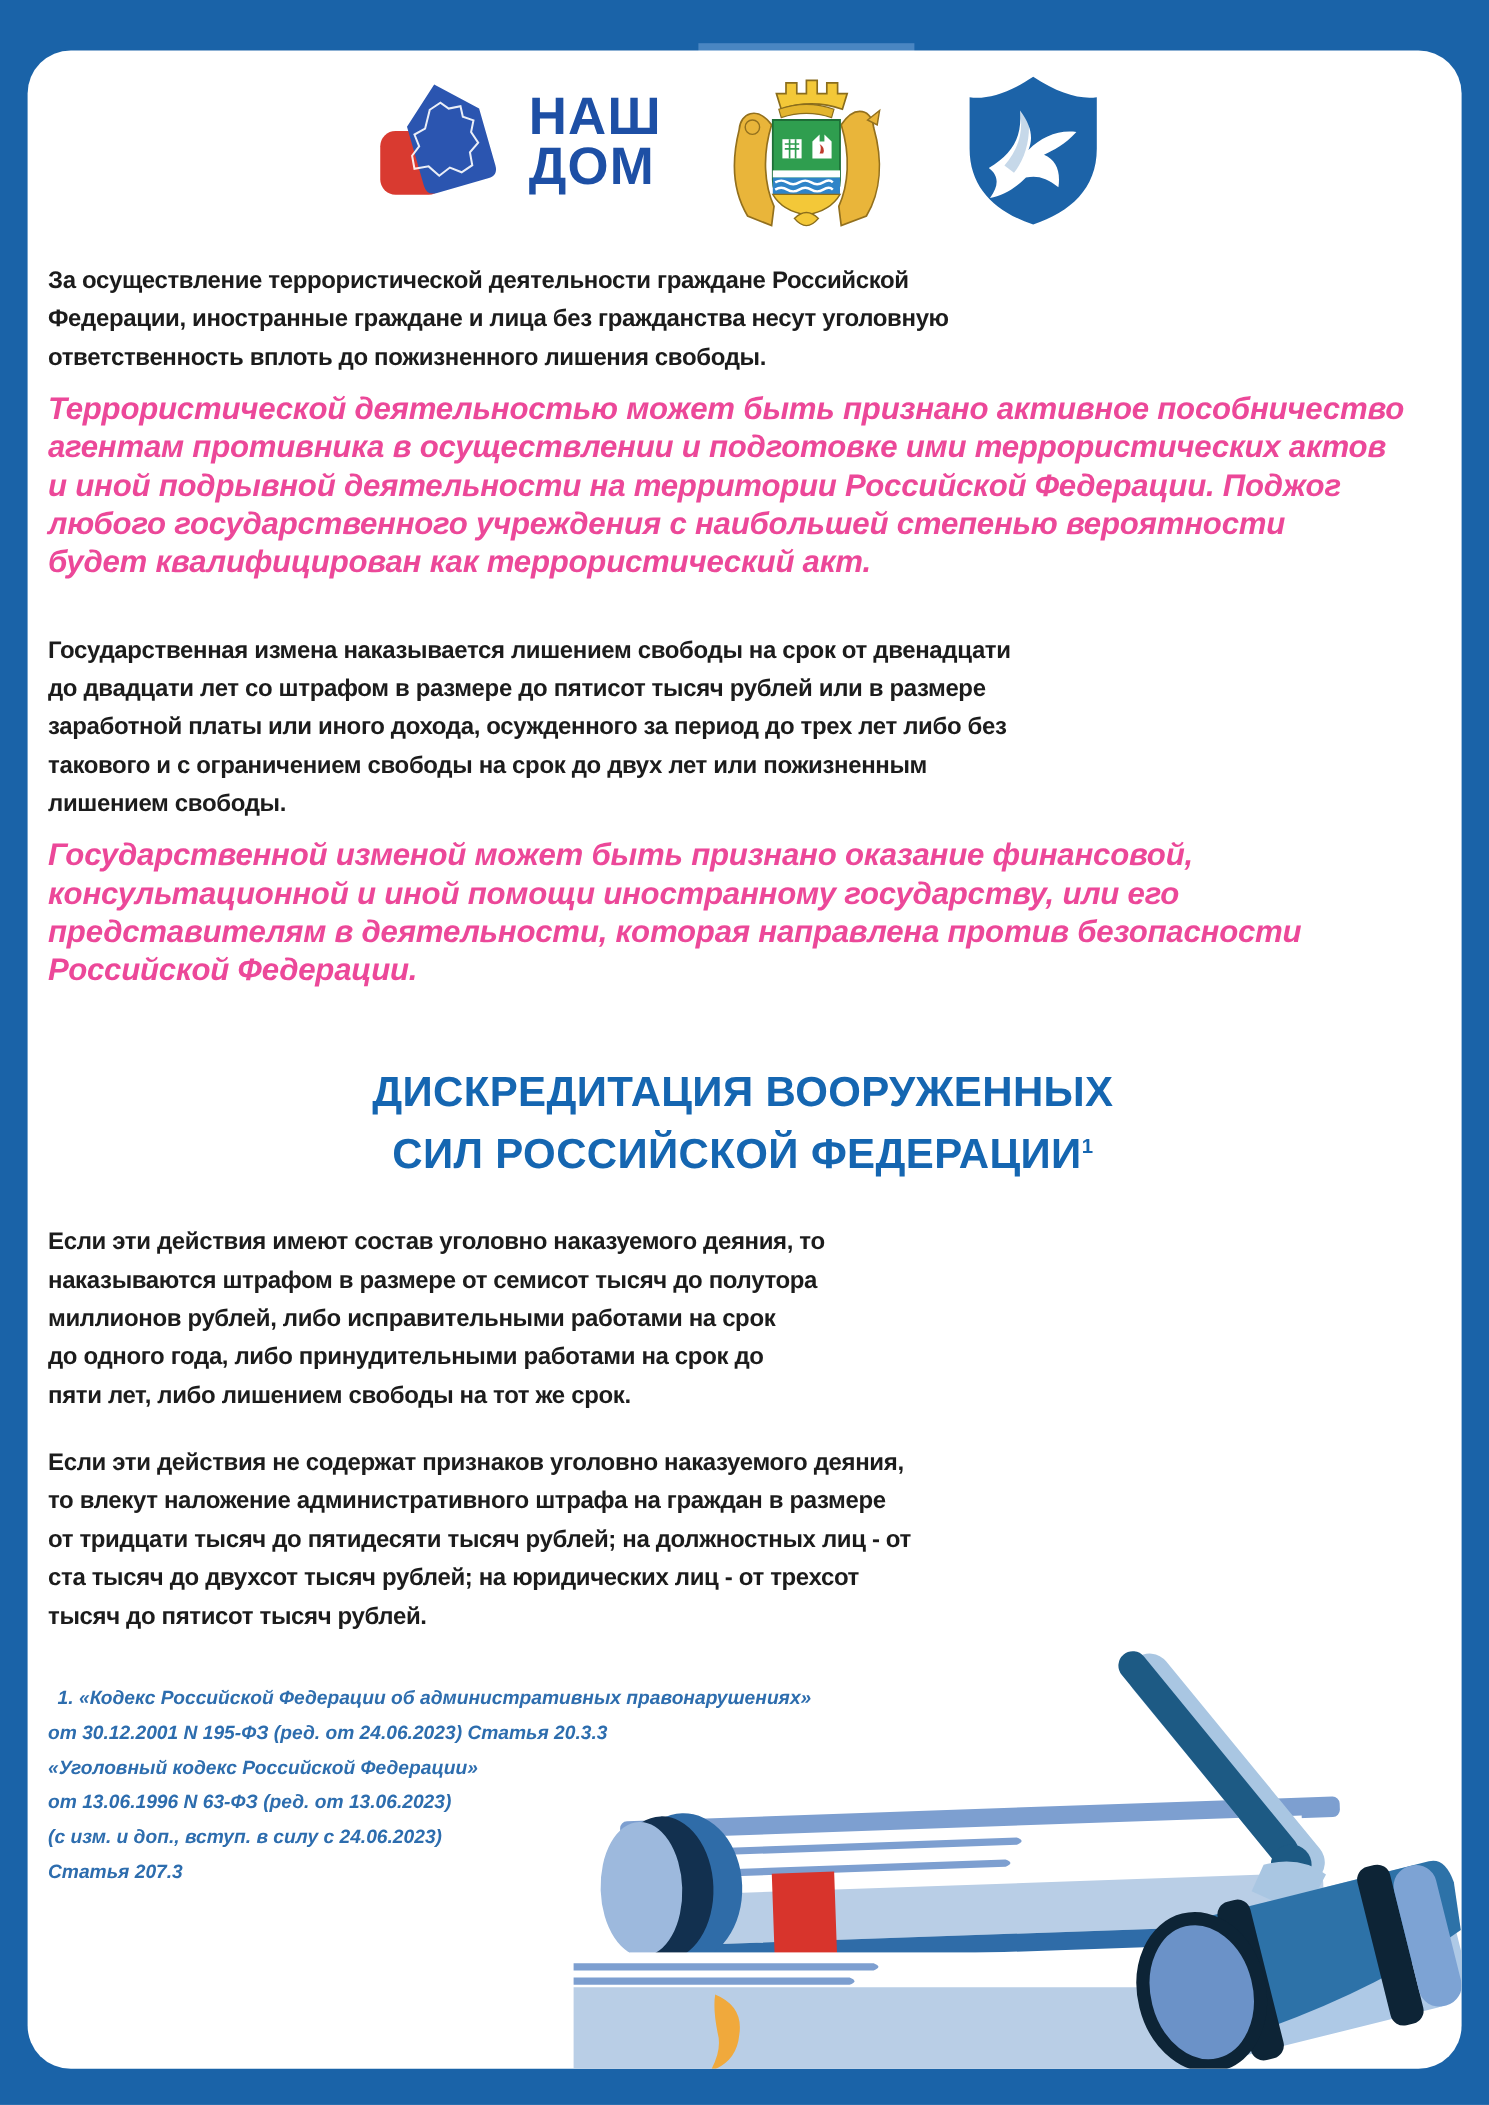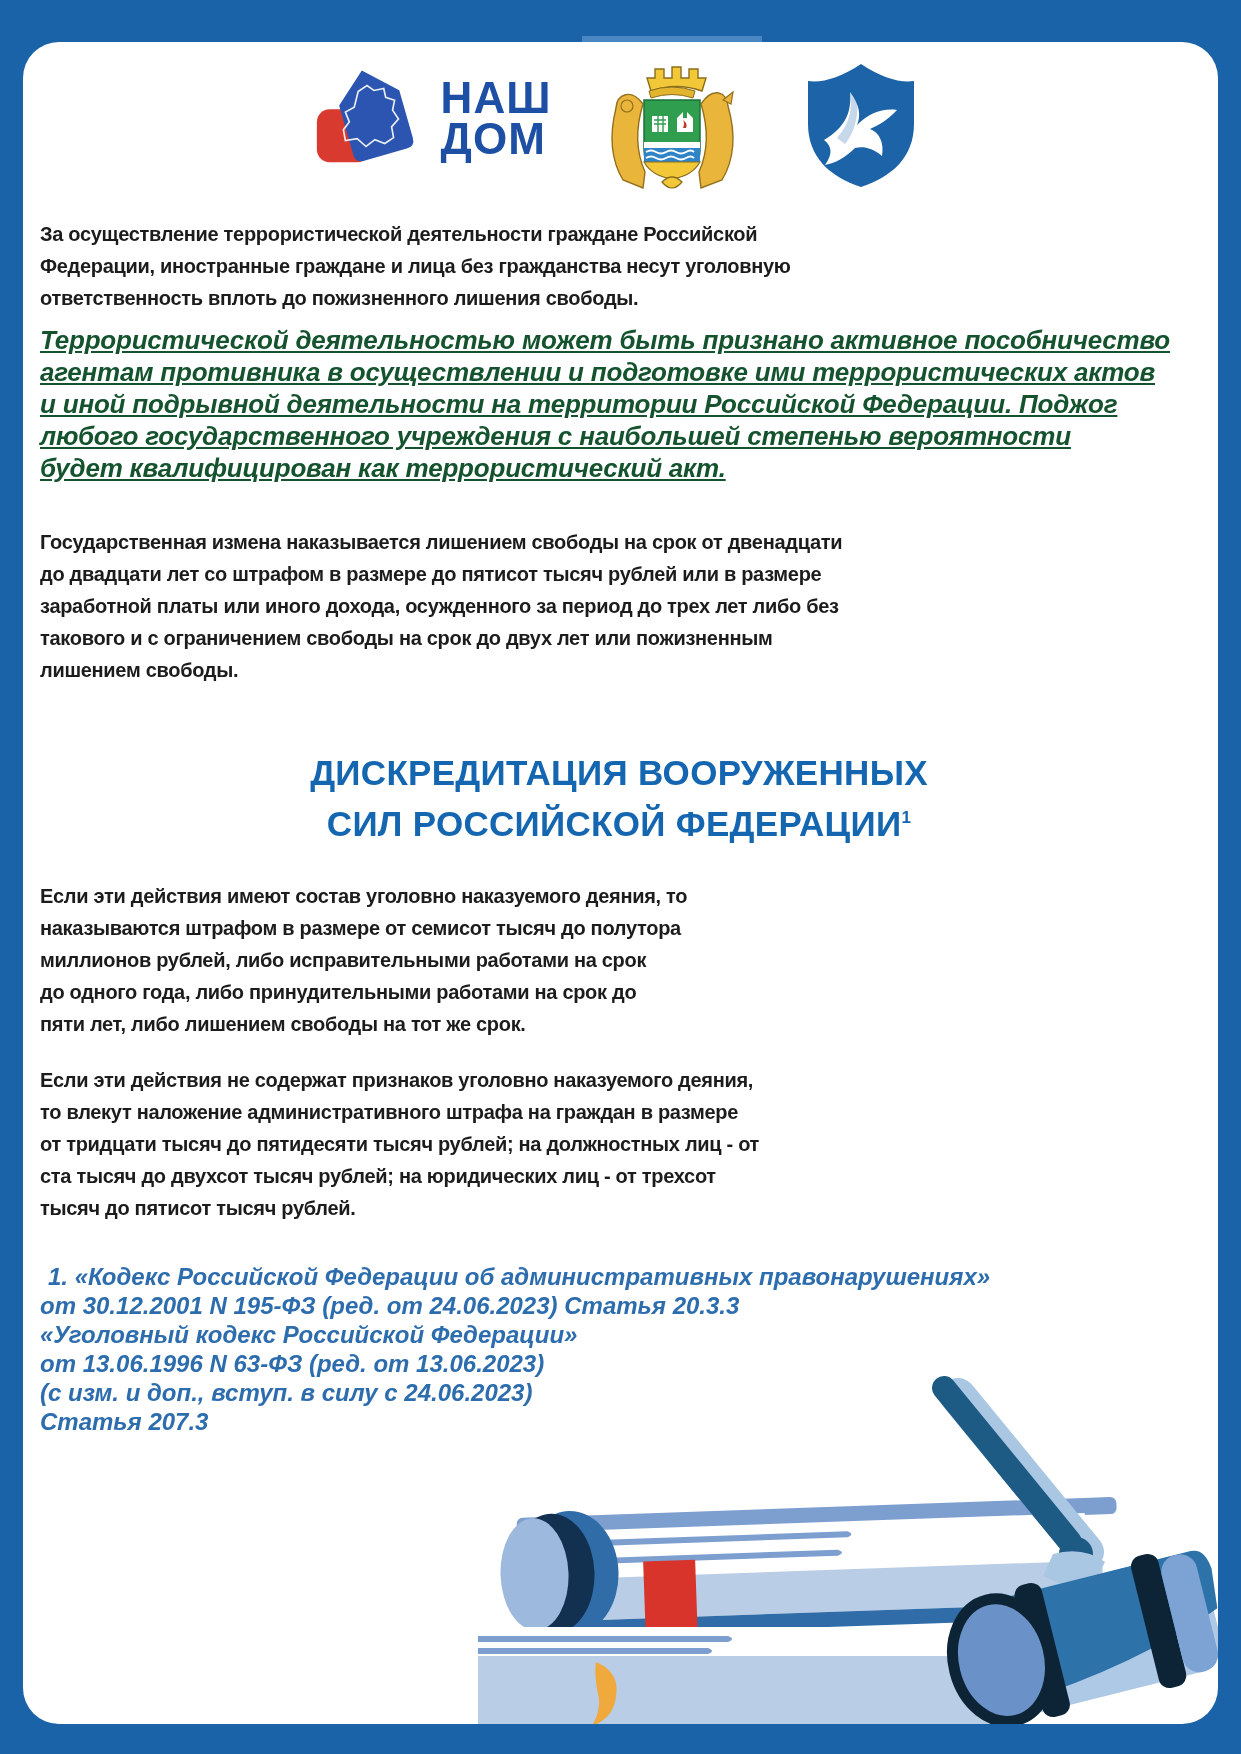--- a/index.html
+++ b/index.html
@@ -7,26 +7,26 @@
   .page{position:relative;width:1241px;height:1754px;background:#1a63a8;overflow:hidden;}
   .frame-tab{position:absolute;left:582px;top:36px;width:180px;height:7px;background:#4a86c2;}
   .panel{position:absolute;left:23px;top:42px;width:1195px;height:1682px;background:#ffffff;border-radius:36px;overflow:hidden;}
   .content{position:relative;z-index:2;padding:0 20px 0 17px;}
   .logos{display:flex;justify-content:center;align-items:flex-start;gap:48px;padding-top:16px;height:146px;}
   .nash-dom{display:flex;align-items:center;gap:14px;}
   .nash-dom-text{color:#1d4fa5;font-weight:bold;font-size:44px;line-height:41px;letter-spacing:1px;}
   .p{margin:0;white-space:pre-line;}
   .p-bold{color:#1c1c1c;font-weight:bold;font-size:20px;line-height:32px;letter-spacing:-0.3px;}
   .p-reg{color:#1c1c1c;font-weight:normal;font-size:27px;line-height:34px;letter-spacing:-0.2px;}
-  .p-note{color:#14532d;font-style:italic;font-weight:600;font-size:26px;line-height:32px;letter-spacing:-0.2px;text-decoration:underline;}
+  .p-note{color:#ec4899;font-style:italic;font-weight:600;font-size:26px;line-height:32px;letter-spacing:-0.2px;}
   .mt1{margin-top:14px;} .mt2{margin-top:10px;} .mt3{margin-top:42px;} .mt4{margin-top:10px;}
   .heading{margin-top:64px;text-align:center;color:#1566b1;font-weight:bold;font-size:35px;line-height:45px;letter-spacing:0.3px;}
   .heading sup{font-size:17px;}
   .mt5{margin-top:26px;} .mt6{margin-top:24px;} .mt7{margin-top:34px;}
-  .fn{color:#2d6dae;font-style:italic;font-weight:600;font-size:24px;line-height:29px;margin:0;white-space:pre-line;}
+  .fn{color:#2d6dae;font-style:italic;font-weight:600;font-size:16px;line-height:29px;margin:0;white-space:pre-line;}
   .fn1{margin-top:38px;text-indent:8px;}
   .fn2{}
   .illustration{position:absolute;right:0;bottom:0;z-index:1;}
 </style>
 </head>
 <body>
 
 <div class="page">
   <div class="frame-tab"></div>
 
@@ -130,20 +130,24 @@
       <p class="p p-note mt2">Террористической деятельностью может быть признано  активное пособничество
 агентам противника в осуществлении и подготовке ими террористических актов
 и иной подрывной деятельности на территории Российской Федерации. Поджог
 любого государственного учреждения с наибольшей степенью вероятности
 будет квалифицирован как террористический акт.</p>
       <p class="p p-bold mt3">Государственная измена наказывается лишением свободы на срок от двенадцати
 до двадцати лет со штрафом в размере до пятисот тысяч рублей или в размере
 заработной платы или иного дохода,  осужденного за период до трех лет либо без
 такового и с ограничением свободы на срок до двух лет или пожизненным
 лишением свободы.</p>
+      <p class="p p-note mt4">Государственной изменой может быть признано оказание финансовой,
+консультационной и иной помощи иностранному государству, или его
+представителям в деятельности, которая направлена против безопасности
+Российской Федерации.</p>
 
       <div class="heading">
         <span>ДИСКРЕДИТАЦИЯ ВООРУЖЕННЫХ</span><br>
         <span>СИЛ РОССИЙСКОЙ ФЕДЕРАЦИИ</span><sup>1</sup>
       </div>
 
       <p class="p p-bold mt7">Если эти действия имеют состав уголовно наказуемого деяния, то
 наказываются штрафом в размере от семисот тысяч до полутора
 миллионов рублей, либо исправительными работами на срок
 до одного года, либо принудительными работами на срок до

